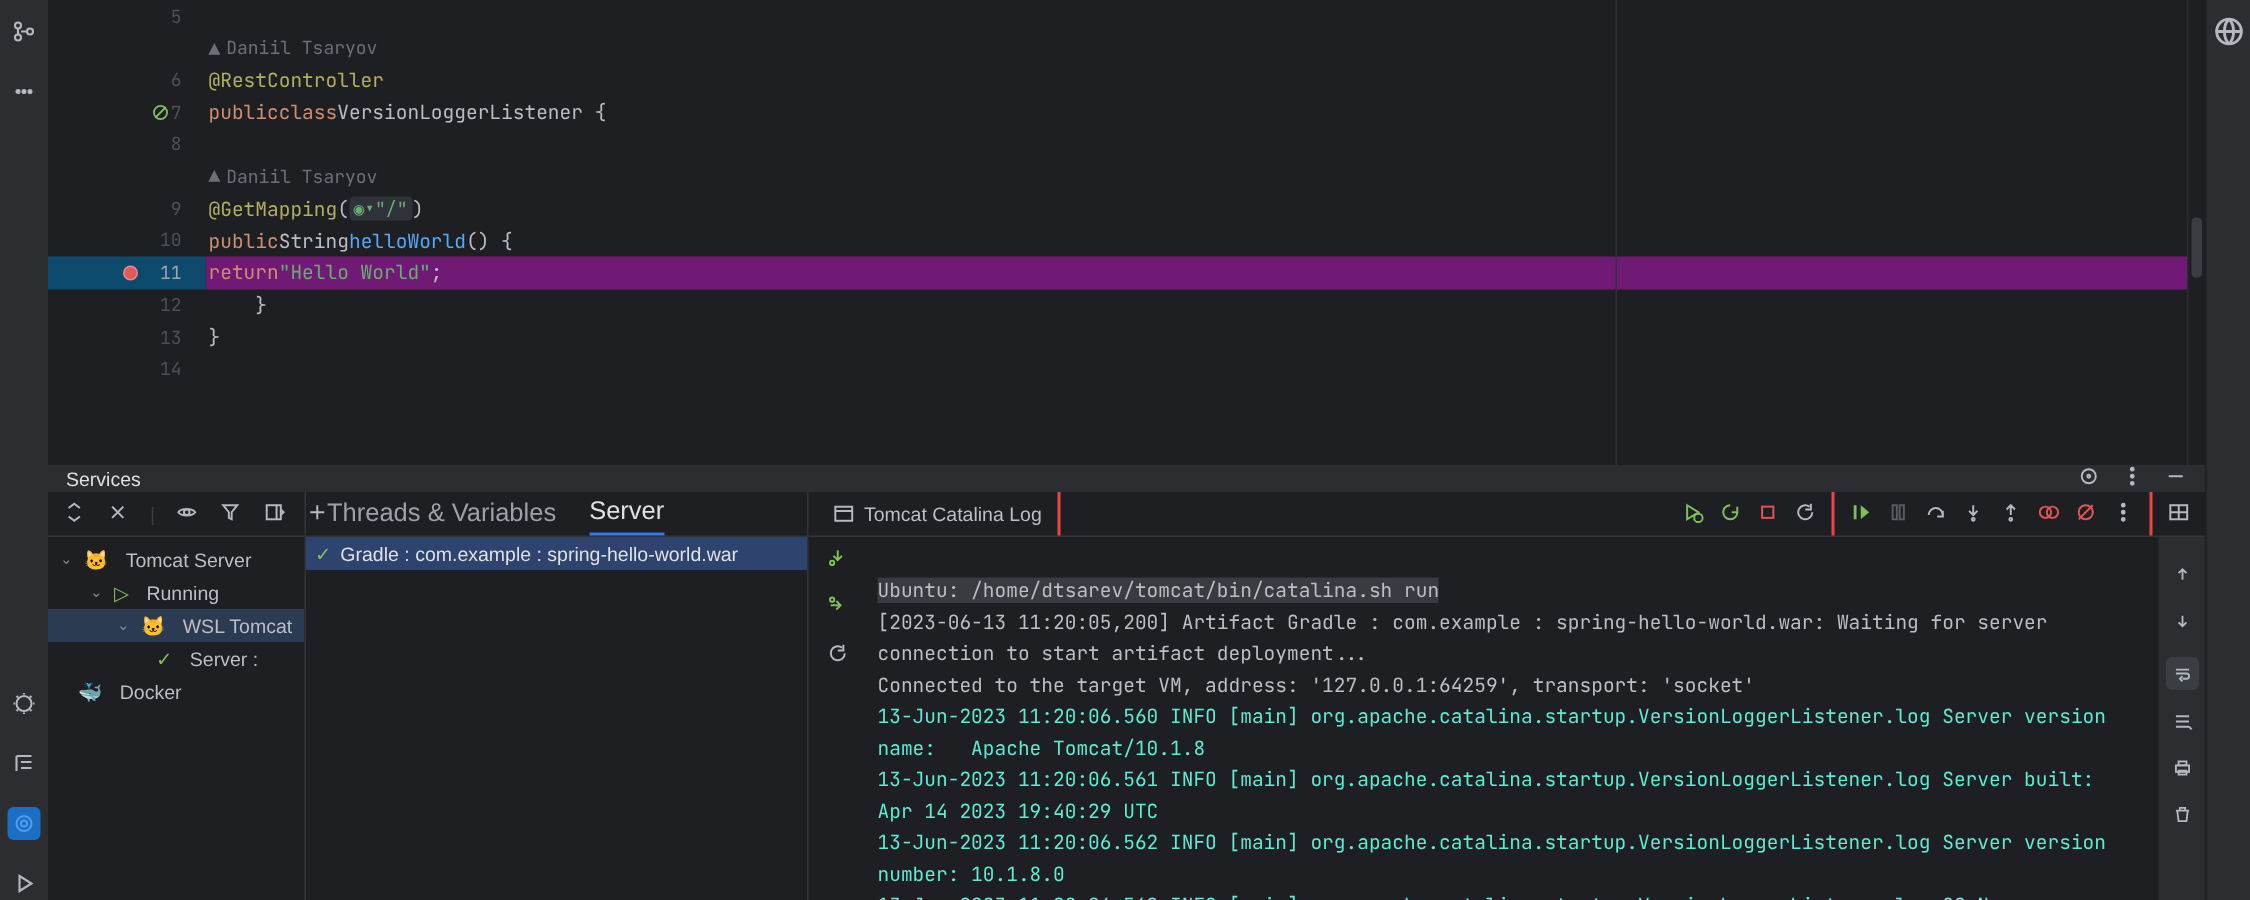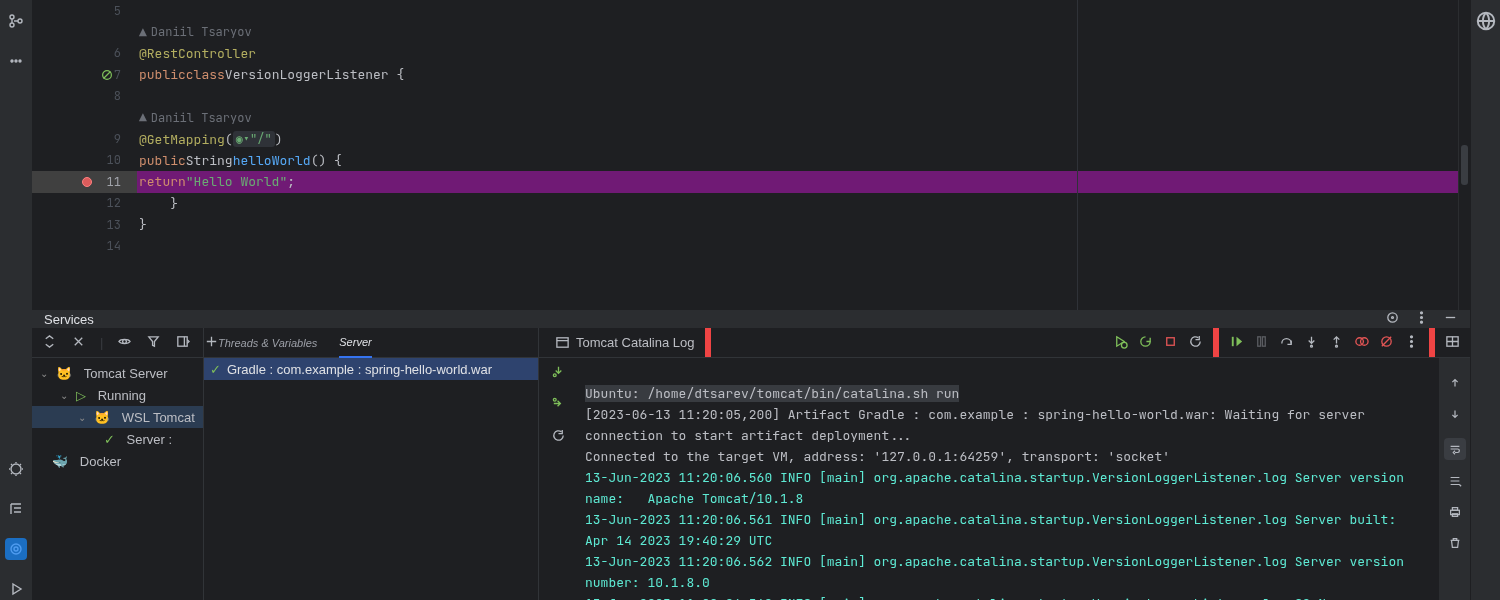--- a/index.html
+++ b/index.html
@@ -14,21 +14,21 @@
   .main-col { flex: 1; display: flex; flex-direction: column; position: relative; }
   
   .editor { flex: 0 0 310px; display: flex; background: #1e1f22; position: relative; overflow: hidden; }
   .gutter { width: 105px; display: flex; flex-direction: column; background: #1e1f22; }
   .gline { height: 21.4px; display: flex; align-items: center; justify-content: flex-end; padding-right: 16px; color: #4b5059; font-size: 12px; position: relative; }
   .gline .bp { position: absolute; left: 50px; width: 10px; height: 10px; border-radius: 50%; background: #db5c5c; border: 1px solid #ff8080; }
   .gline .ring { position: absolute; left: 68px; width: 14px; height: 14px; }
   .code { flex: 1; display: flex; flex-direction: column; }
   .cline { height: 21.4px; display: flex; align-items: center; white-space: pre; padding-left: 2px; }
   .cline.hilite { background: #701a75; }
-  .gline.hilite { background: #404040; color: #a0a3aa; }
+  .gline.hilite { background: #0c4a6e; color: #a0a3aa; }
   .tok-ann { color: #b3ae60; }
   .tok-kw { color: #cf8e6d; }
   .tok-cls { color: #bcbec4; }
   .tok-fn { color: #56a8f5; }
   .tok-str { color: #6aab73; }
   .tok-auth { color: #6b6f77; font-size: 12px; }
   .tok-auth-ic { margin-right: 4px; color: #6b6f77; }
   .tok-path { background: #2f3238; padding: 0 3px; border-radius: 3px; color:#6aab73; font-size:12px; }
   .editor-sb { width: 12px; background: #1e1f22; border-left: 1px solid #2b2d30; position: relative; }
   .editor-sb .thumb { position: absolute; left: 2px; right: 2px; top: 145px; height: 40px; background: #3a3d42; border-radius: 3px; }
@@ -38,27 +38,27 @@
   .svc-header .icons { display: flex; gap: 14px; align-items: center; }
   .svc-body { flex: 1; display: flex; background: #1e1f22; }
   .svc-tree-col { width: 172px; border-right: 1px solid #313438; display:flex; flex-direction:column; }
   .svc-toprow { height: 30px; display: flex; align-items: center; gap: 14px; padding-left: 10px; border-bottom: 1px solid #313438; color:#9da0a8; }
   .svc-toprow svg { width:15px; height:15px; }
   .svc-tree { flex:1; padding-top:4px; font-size:13px; color:#bcbec4; overflow:hidden; }
   .titem { height:22px; display:flex; align-items:center; gap:4px; padding-left:8px; }
   .titem.sel { background:#2b3c52; }
   .chev { width:12px; color:#8b8b8b; font-size:10px; }
   .svc-mid-col { width: 335px; display:flex; flex-direction:column; border-right:1px solid #313438; }
-  .tabs { height:30px; display:flex; align-items:flex-start; gap:22px; padding-left:14px; border-bottom:1px solid #313438; color:#9da0a8; font-size:11px;font-style:italic; }
+  .tabs { height:30px; display:flex; align-items:flex-end; gap:22px; padding-left:14px; border-bottom:1px solid #313438; color:#9da0a8; font-size:17px; }
   .tab { height:30px; display:flex; align-items:center; gap:6px; }
   .tab.active { color:#dfe1e5; border-bottom:2px solid #3574f0; }
   .artifact-row { height:22px; display:flex; align-items:center; gap:6px; background:#2e436e; padding-left:6px; color:#dfe1e5; }
   .svc-log-col { flex:1; display:flex; flex-direction:column; }
   .log-toolbar { height:30px; display:flex; align-items:center; gap:0; padding-left:6px; border-bottom:1px solid #313438; }
-  .log-toolbar .grp { display:flex; align-items:center; gap:10px; padding:0 10px; border-right:6px solid #ef4444; height:100%; }
+  .log-toolbar .grp { display:flex; align-items:center; gap:10px; padding:0 10px; border-right:2px solid #ef4444; height:100%; }
   .log-toolbar .grp:last-child { border-right:none; }
   .log-toolbar svg { width:15px; height:15px; }
   .log-body { display:flex; flex:1; }
   .log-gutter { width:38px; display:flex; flex-direction:column; align-items:center; padding-top:6px; gap:14px; }
   .log-text { flex:1; padding:4px 8px; white-space:pre-wrap; color:#bcbec4; line-height:21px; overflow:hidden; }
   .log-text .red { color:#5eead4; }
   .log-text .hl { background:#383b40; }
   .log-side-rail { width:32px; background:#2b2d30; border-left:1px solid #1e1f22; display:flex; flex-direction:column; align-items:center; padding-top:18px; gap:14px; }
   .log-side-rail .sel { background:#3a3d42; border-radius:4px; width:22px; height:22px; display:flex; align-items:center; justify-content:center; }
   svg { stroke:#b4b8bf; stroke-width:1.4; fill:none; }

